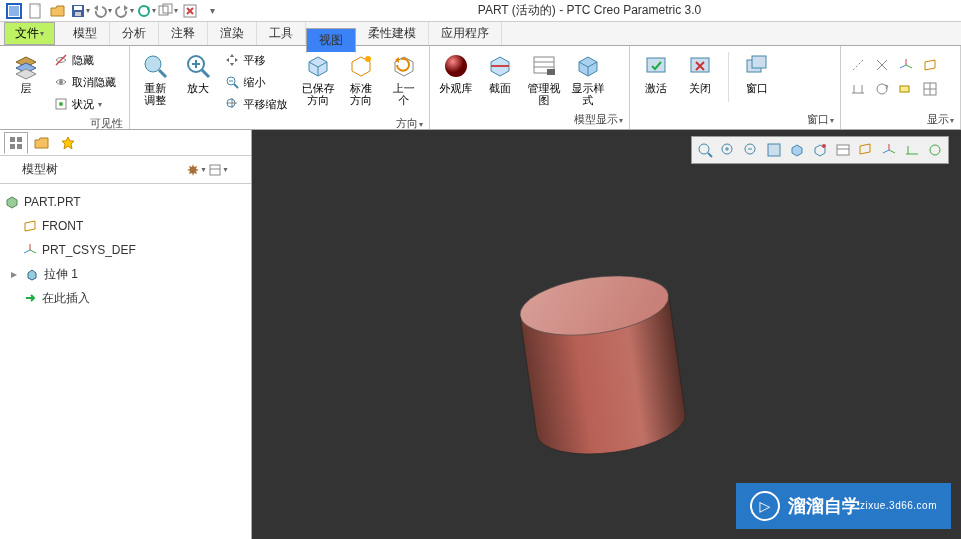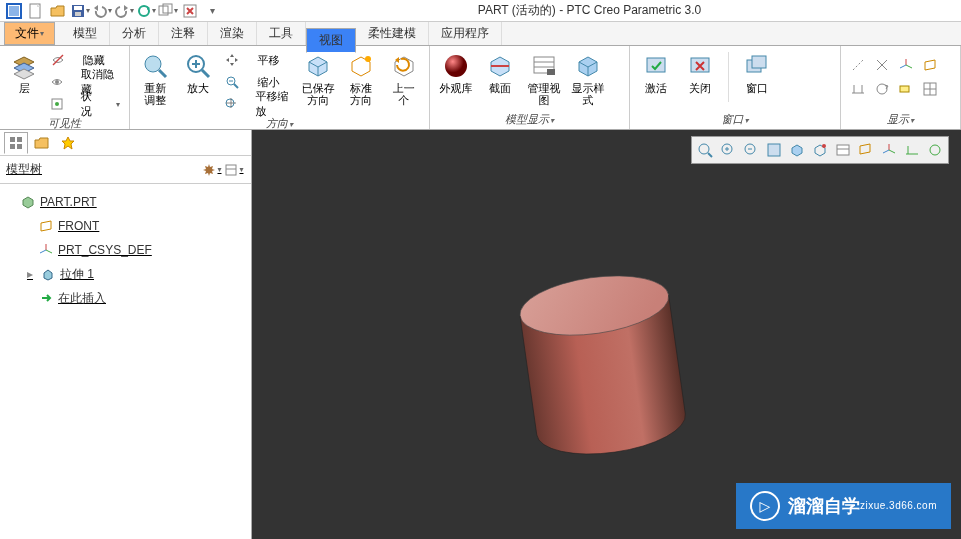--- a/index.html
+++ b/index.html
@@ -2,44 +2,44 @@
 <html><head>
 <meta charset="utf-8">
 <style>
 * { margin:0; padding:0; box-sizing:border-box; font-family:"Microsoft YaHei","SimSun",sans-serif; }
 body { width:961px; height:539px; background:#fff; overflow:hidden; font-size:12px; }
 .titlebar { height:22px; background:#fff; border-bottom:1px solid #ccc; display:flex; align-items:center; padding:0 4px; }
 .titlebar .qat { display:flex; gap:2px; }
 .titlebar .ti { width:20px; height:18px; display:flex; align-items:center; justify-content:center; cursor:pointer; }
 .titlebar .title { flex:1; text-align:center; color:#333; font-size:12px;}
 .menubar { height:24px; display:flex; align-items:center; border-bottom:1px solid #aaa; background:#f5f5f5; padding-left:4px; }
-.filebtn { background:#fdba74; border:1px solid #aaa; padding:2px 10px; cursor:pointer; margin-right:6px; display:flex; align-items:center; }
+.filebtn { background:#bef264; border:1px solid #aaa; padding:2px 10px; cursor:pointer; margin-right:6px; display:flex; align-items:center; }
 .tab { padding:3px 12px; cursor:pointer; border-right:1px solid #ddd; color:#333; }
 .tab.active { background:#3b82f6; border:1px solid #aaa; border-bottom:1px solid #fff; position:relative; top:7px; }
 .ribbon { height:84px; background:#fff; border-bottom:1px solid #aaa; display:flex; }
 .rgroup { border-right:1px solid #ccc; padding:2px 6px 0 6px; display:flex; flex-direction:column; }
 .rgroup .tools { flex:1; display:flex; align-items:flex-start; gap:4px; }
-.rgroup .glabel { text-align:center; font-size:11px; color:#444; padding:2px 0;font-style:italic; }
+.rgroup .glabel { text-align:right; font-size:11px; color:#444; padding:2px 0; }
 .bigbtn { display:flex; flex-direction:column; align-items:center; width:40px; cursor:pointer; padding-top:4px; }
 .bigbtn .ic { width:28px; height:28px; display:flex; align-items:center; justify-content:center; }
 .bigbtn .lbl { font-size:11px; text-align:center; line-height:12px; margin-top:2px; }
 .smallcol { display:flex; flex-direction:column; gap:2px; padding-top:2px; }
-.smbtn { display:flex; align-items:center; gap:17px; height:20px; padding:0 3px; cursor:pointer; font-size:11px; }
+.smbtn { display:flex; align-items:center; gap:3px; height:20px; padding:0 3px; cursor:pointer; font-size:11px; }
 .smbtn .ic { width:16px; height:16px; display:flex; align-items:center; justify-content:center; }
 .grid4 { display:grid; grid-template-columns:repeat(4,22px); grid-template-rows:repeat(2,22px); gap:2px; padding-top:6px;}
 .grid4 .sq { width:22px; height:22px; display:flex; align-items:center; justify-content:center; cursor:pointer; }
 .main { display:flex; height:409px; }
 .sidebar { width:252px; border-right:1px solid #aaa; background:#fff; display:flex; flex-direction:column; }
 .sbtabs { height:26px; display:flex; align-items:center; padding:0 4px; gap:2px; border-bottom:1px solid #ccc;}
 .sbtabs .sbt { width:24px; height:22px; display:flex; align-items:center; justify-content:center; cursor:pointer; border:1px solid transparent;}
 .sbtabs .sbt.active { border:1px solid #aaa; background:#fff; border-bottom:1px solid #fff;}
-.sbhdr { height:28px; display:flex; align-items:center; padding:0 6px; border-bottom:1px solid #ccc; justify-content:center;text-decoration:underline;}
+.sbhdr { height:28px; display:flex; align-items:center; padding:0 22px; border-bottom:1px solid #ccc; justify-content:center;}
 .sbhdr .lab { font-size:12px; color:#333; flex:1;}
 .sbhdr .hdbtn { width:22px; height:22px; display:flex; align-items:center; justify-content:center; cursor:pointer;}
-.tree { padding:6px 20px;text-decoration:underline; }
+.tree { padding:6px 4px; }
 .trow { display:flex; align-items:center; height:24px; cursor:pointer; gap:4px; }
 .trow .exp { width:12px; text-align:center; color:#888; }
 .trow .tic { width:16px; height:16px; display:flex; align-items:center; justify-content:center;}
 .trow .tlbl { font-size:12px; color:#333;}
 .ind1 { padding-left:18px; }
 .viewport { flex:1; background:#333; position:relative; overflow:hidden;}
 .vtoolbar { position:absolute; top:6px; right:12px; background:#f0f0f0; border:1px solid #999; display:flex; padding:2px; gap:1px;}
 .vtoolbar .vb { width:22px; height:22px; display:flex; align-items:center; justify-content:center; cursor:pointer;}
 .watermark { position:absolute; right:10px; bottom:10px; background:#2878c8; color:#fff; padding:8px 14px; display:flex; align-items:center; gap:8px; font-size:16px;}
 .watermark .wlogo { width:30px; height:30px; border:2px solid #fff; border-radius:50%; display:flex; align-items:center; justify-content:center; font-size:14px;}

